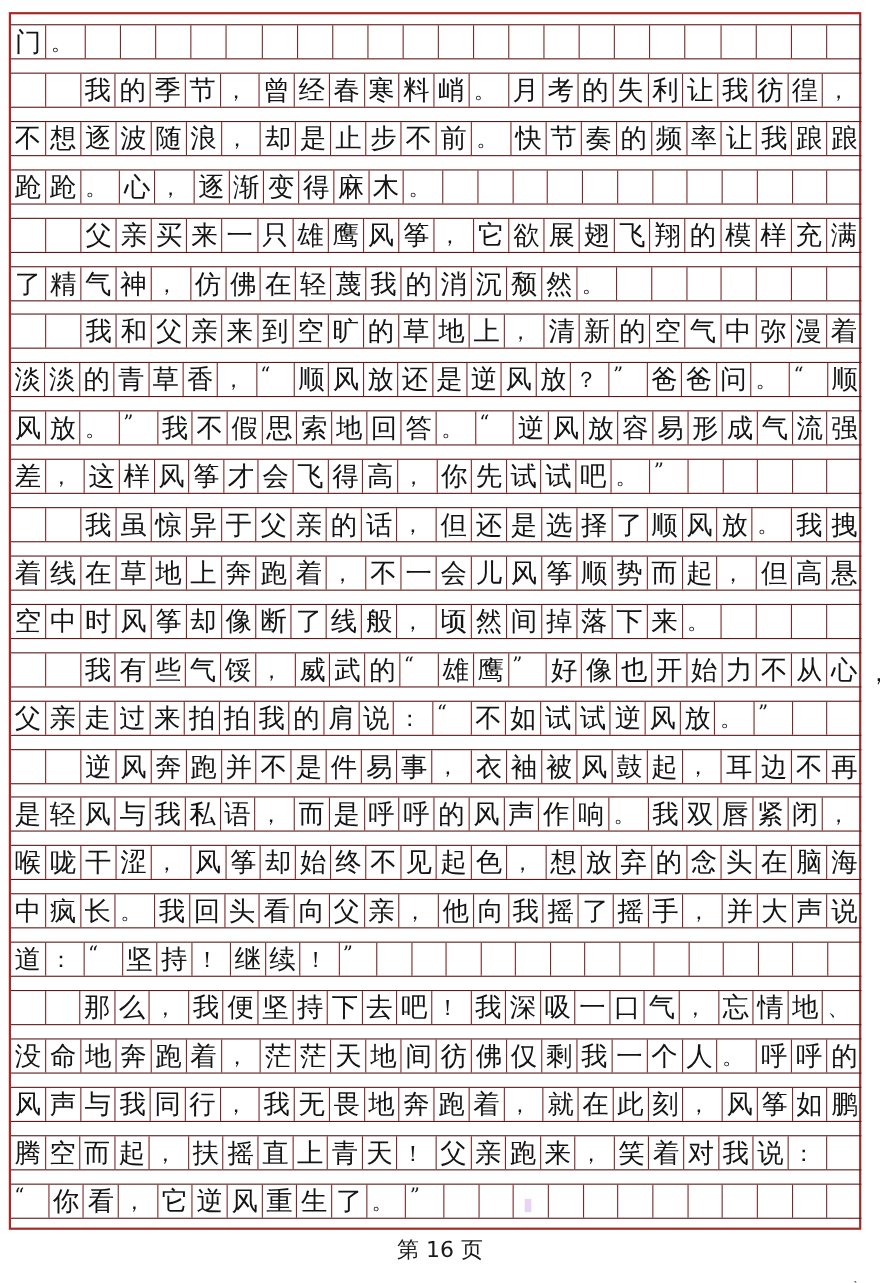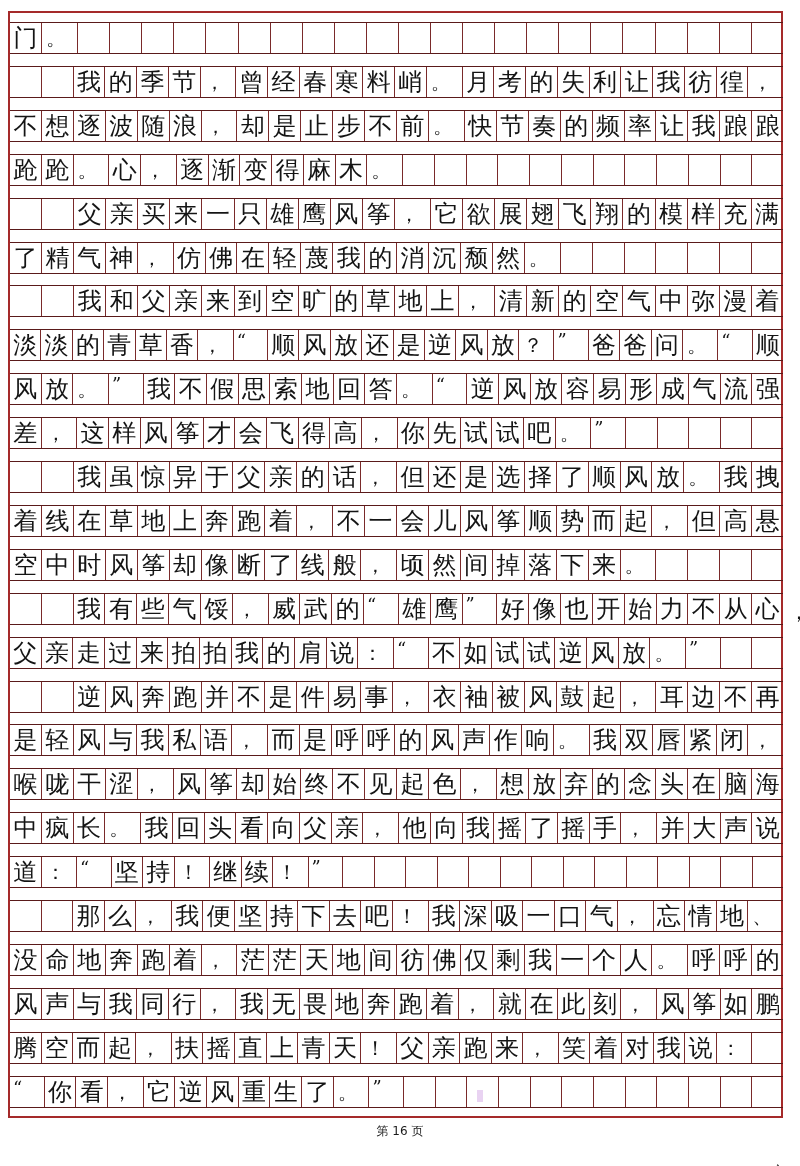--- a/index.html
+++ b/index.html
@@ -12,21 +12,21 @@
   .row { position: absolute; left: 10px; height: 32px; width: 773px; display: flex;
          border-top: 1px solid #5a1a1a; border-bottom: 1px solid #5a1a1a; box-sizing: border-box; }
   .cell { flex: 1 1 0; border-left: 1px solid #7a2a2a; box-sizing: border-box;
           display: flex; align-items: center; justify-content: center;
           font-family: "DejaVu Serif", serif; font-size: 24px; color: #141414; line-height: 1; }
   .cell:first-child { border-left: none; }
   .cell.punct-tl { align-items: flex-start; justify-content: flex-start; padding-left: 3px; padding-top: 2px; font-size: 18px; }
   .cell.punct-bl { align-items: flex-end; justify-content: flex-start; padding-left: 4px; padding-bottom: 5px; font-size: 20px; }
   .overflow-mark { position: absolute; left: 788px; font-family: "DejaVu Serif", serif; font-size: 22px; color:#141414; }
   .footer-page { position: absolute; top: 1123px; left: 0; width: 800px; text-align: center;
-                 font-family: "DejaVu Sans", sans-serif; font-size: 12px; color: #1a1a1a; }
+                 font-family: "DejaVu Sans", sans-serif; font-size: 20px; color: #1a1a1a; }
   .footer-count { position: absolute; top: 1123px; right: 14px;
                   font-family: Liberation Serif, serif; font-size: 15px; color: #1a1a1a; margin-top: 40px; }
   .smudge { position:absolute; width:6px; height:12px; background:#e3c8ef; opacity:.8; }
 </style>
 </head>
 <body>
 
 <div class="top-clip">
   
   

